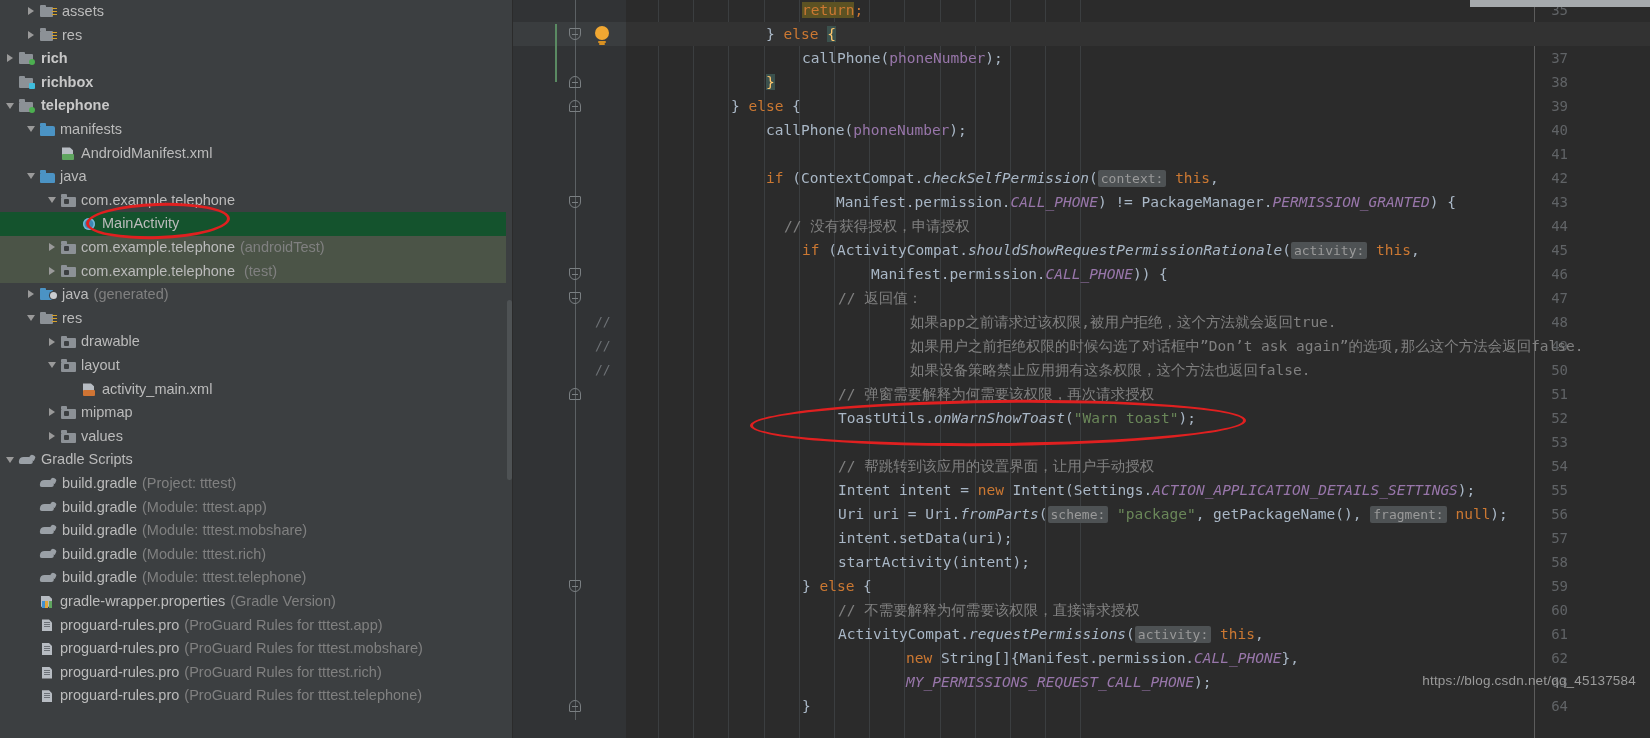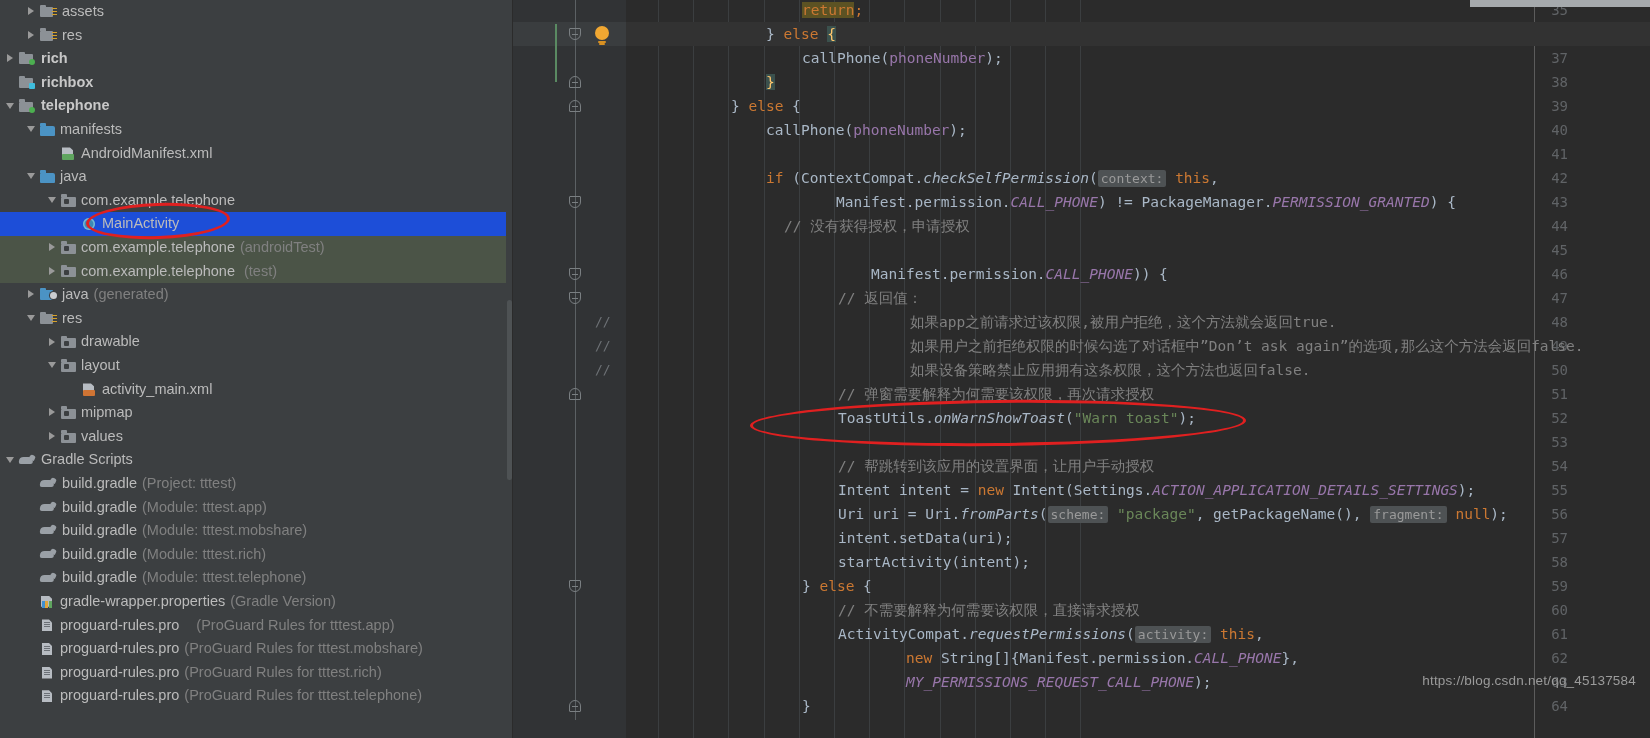--- a/index.html
+++ b/index.html
@@ -13,21 +13,21 @@
   
   #sidebar{
     position:relative;width:513px;height:738px;background:#3c3f41;
     overflow:hidden;flex:0 0 513px;
   }
   .tree-row{
     position:relative;height:23.6px;line-height:23.6px;
     white-space:nowrap;font-size:14.5px;color:#bbbbbb;
     display:flex;align-items:center;
   }
-  .tree-row.sel{background:#1d4ed8;}
+  .tree-row.sel{background:#14532d;}
   .tree-row.testbg{background:#4b5447;}
   .arrow{
     width:9px;height:9px;flex:0 0 9px;position:relative;margin-right:4px;
   }
   .arrow.closed::before{
     content:"";position:absolute;left:1px;top:0px;
     border-left:6px solid #9a9a9a;border-top:4.5px solid transparent;border-bottom:4.5px solid transparent;
   }
   .arrow.open::before{
     content:"";position:absolute;left:0px;top:1px;
@@ -393,21 +393,21 @@
           <span class="lbl sub" style="margin-left:5px">(Gradle Version)</span>
         </div>
         <div class="tree-row" style="position: absolute; left: 0px; right: 0px; top: 613.6px;">
           <span style="display:inline-block;width:27px;flex:0 0 27px"></span>
           <span class="arrow none"></span>
           <span class="ico ic-file">
             <i></i>
             <b></b>
           </span>
           <span class="lbl">proguard-rules.pro</span>
-          <span class="lbl sub" style="margin-left:17px">(ProGuard Rules for tttest.app)</span>
+          <span class="lbl sub" style="margin-left:5px">(ProGuard Rules for tttest.app)</span>
         </div>
         <div class="tree-row" style="position: absolute; left: 0px; right: 0px; top: 637.2px;">
           <span style="display:inline-block;width:27px;flex:0 0 27px"></span>
           <span class="arrow none"></span>
           <span class="ico ic-file">
             <i></i>
             <b></b>
           </span>
           <span class="lbl">proguard-rules.pro</span>
           <span class="lbl sub" style="margin-left:5px">(ProGuard Rules for tttest.mobshare)</span>
@@ -529,20 +529,21 @@
         <div class="cur-line" style="top: 22px;"></div>
         <div class="code-line" style="top: -2px; left: 176px;"><span class="hl-ret">return</span><span class="k">;</span></div>
         <div class="code-line" style="top: 22px; left: 140px;">} <span class="k">else</span> <span class="hl-brace">{</span></div>
         <div class="code-line" style="top: 46px; left: 176px;">callPhone(<span class="p">phoneNumber</span>);</div>
         <div class="code-line" style="top: 70px; left: 140px;"><span class="hl-brace">}</span></div>
         <div class="code-line" style="top: 94px; left: 105px;">} <span class="k">else</span> {</div>
         <div class="code-line" style="top: 118px; left: 140px;">callPhone(<span class="p">phoneNumber</span>);</div>
         <div class="code-line" style="top: 166px; left: 140px;"><span class="k">if</span> (ContextCompat.<span class="m">checkSelfPermission</span>(<span class="hint">context:</span> <span class="k">this</span>,</div>
         <div class="code-line" style="top: 190px; left: 210px;">Manifest.permission.<span class="st">CALL_PHONE</span>) != PackageManager.<span class="st">PERMISSION_GRANTED</span>) {</div>
         <div class="code-line" style="top: 214px; left: 158px;"><span class="c">// 没有获得授权，申请授权</span></div>
+        <div class="code-line" style="top: 238px; left: 176px;"><span class="k">if</span> (ActivityCompat.<span class="m">shouldShowRequestPermissionRationale</span>(<span class="hint">activity:</span> <span class="k">this</span>,</div>
         <div class="code-line" style="top: 262px; left: 245px;">Manifest.permission.<span class="st">CALL_PHONE</span>)) {</div>
         <div class="code-line" style="top: 286px; left: 212px;"><span class="c">// 返回值：</span></div>
         <div class="code-line" style="top: 310px; left: 284px;"><span class="c">如果app之前请求过该权限,被用户拒绝，这个方法就会返回true.</span></div>
         <div class="code-line" style="top: 334px; left: 284px;"><span class="c">如果用户之前拒绝权限的时候勾选了对话框中”Don’t ask again”的选项,那么这个方法会返回false.</span></div>
         <div class="code-line" style="top: 358px; left: 284px;"><span class="c">如果设备策略禁止应用拥有这条权限，这个方法也返回false.</span></div>
         <div class="code-line" style="top: 382px; left: 212px;"><span class="c">// 弹窗需要解释为何需要该权限，再次请求授权</span></div>
         <div class="code-line" style="top: 406px; left: 212px;">ToastUtils.<span class="m">onWarnShowToast</span>(<span class="s">"Warn toast"</span>);</div>
         <div class="code-line" style="top: 430px; left: 212px;"></div>
         <div class="code-line" style="top: 454px; left: 212px;"><span class="c">// 帮跳转到该应用的设置界面，让用户手动授权</span></div>
         <div class="code-line" style="top: 478px; left: 212px;">Intent intent = <span class="k">new</span> Intent(Settings.<span class="st">ACTION_APPLICATION_DETAILS_SETTINGS</span>);</div>

